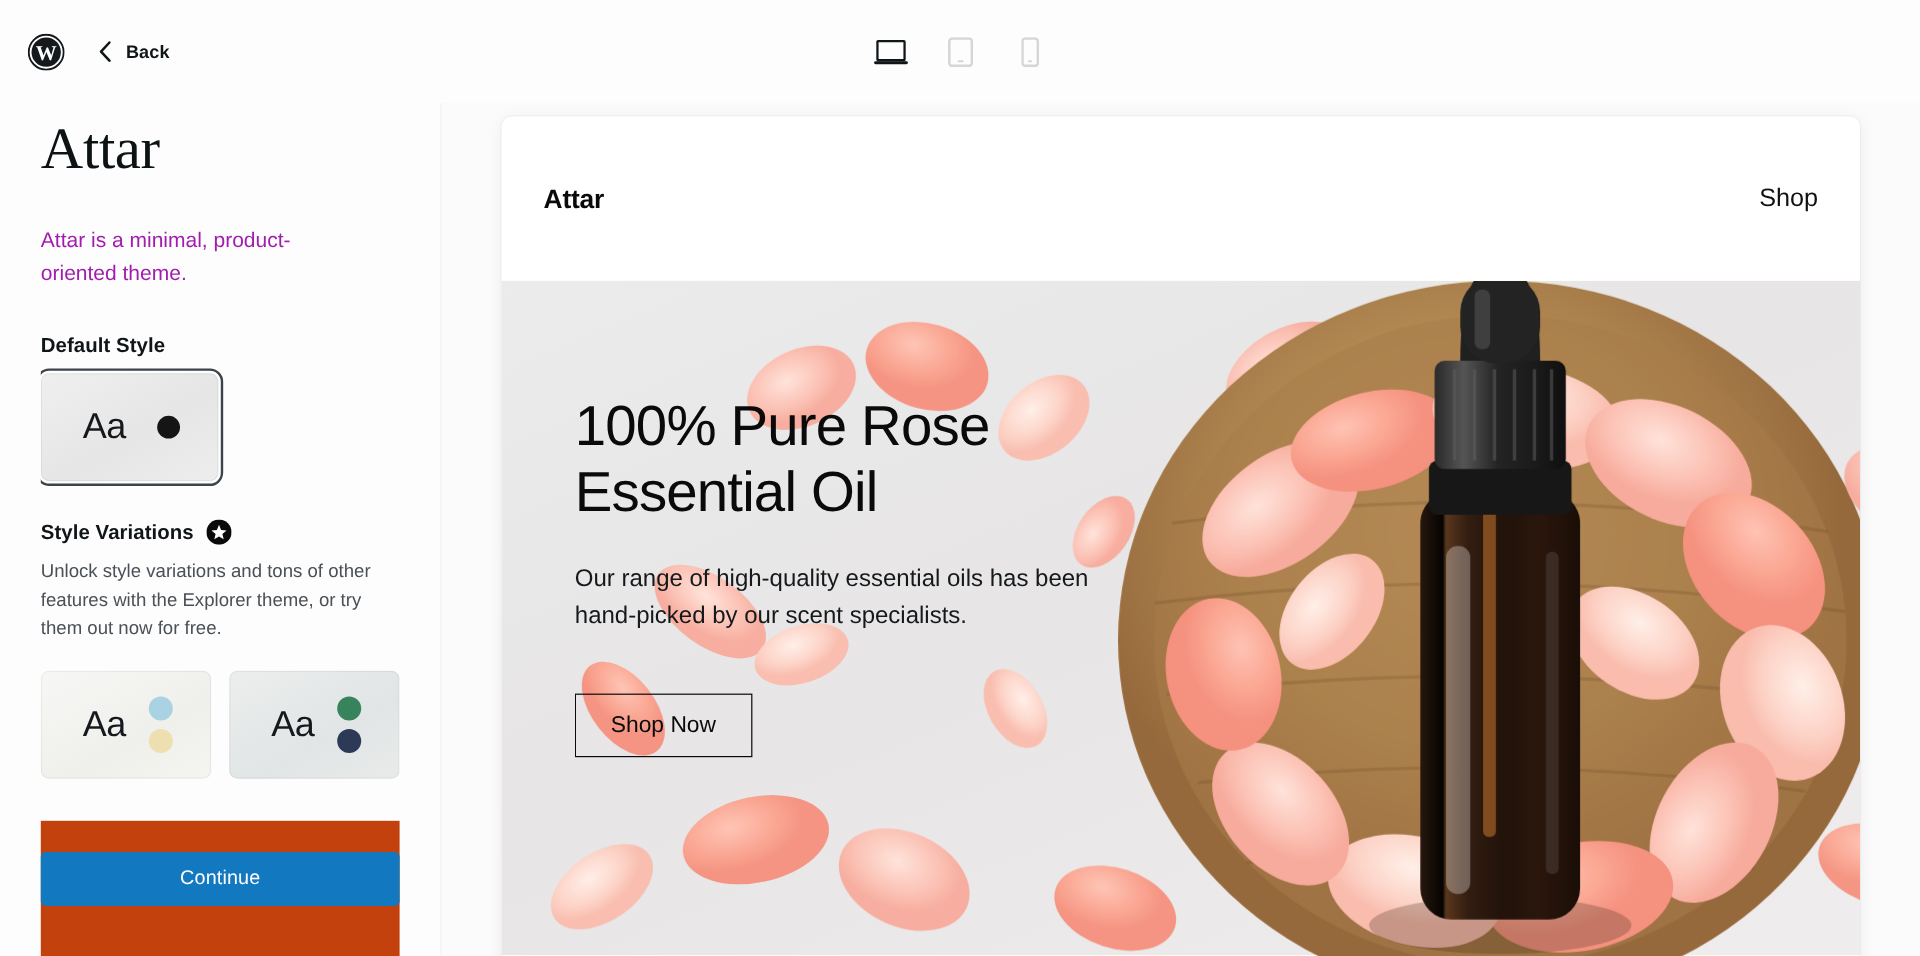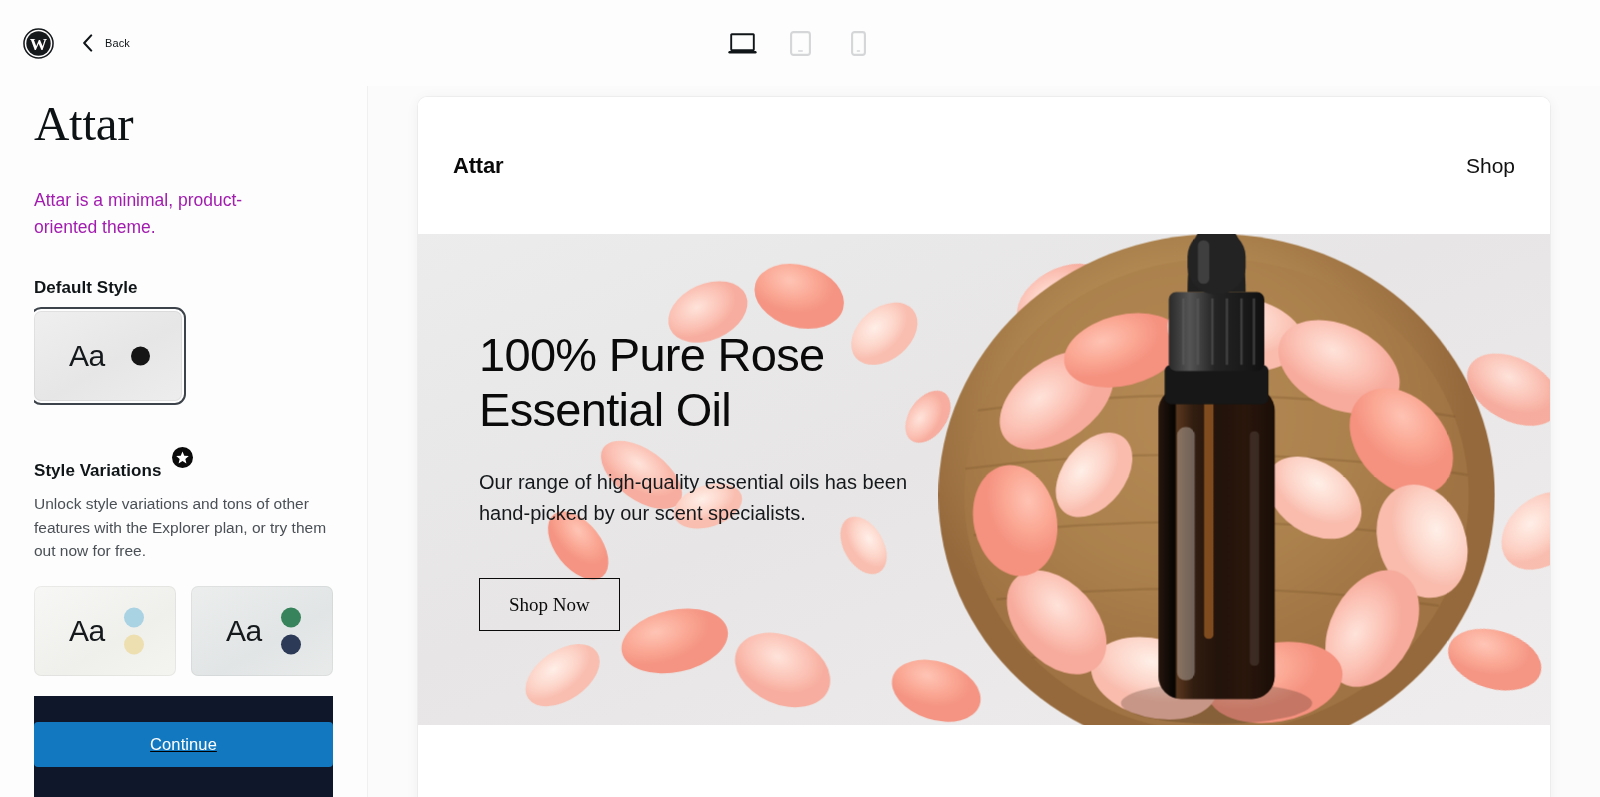--- a/index.html
+++ b/index.html
@@ -55,22 +55,22 @@
     cursor: pointer;
     padding: 6px 4px;
     font-family: "Liberation Sans", sans-serif;
   }
   .back-chevron {
     width: 12px;
     height: 18px;
     display: block;
   }
   .back-label {
-    font-size: 11px;
-    font-weight: 400;
+    font-size: 15px;
+    font-weight: 700;
     color: #101517;
     letter-spacing: 0.1px;
   }
 
   .device-toggles {
     position: absolute;
     left: 0; right: 0;
     top: 0;
     height: 86px;
     display: flex;
@@ -146,21 +146,21 @@
     margin-bottom: 13px;
     letter-spacing: 0.05px;
   }
 
   .section-label-row {
     display: flex;
     align-items: center;
     gap: 11px;
     margin-bottom: 11px;
   }
-  .section-label-row .section-label { margin-bottom: 0; margin-top: 28px; }
+  .section-label-row .section-label { margin-bottom: 0; }
 
   .premium-badge {
     width: 21px;
     height: 21px;
     flex: 0 0 21px;
     display: block;
   }
 
   
   .style-card {
@@ -238,23 +238,22 @@
   }
   .variation-card .aa {
     font-size: 30px;
     color: #15191c;
     margin-left: 35px;
     letter-spacing: -0.4px;
   }
 
   .sidebar-footer {
     flex: 0 0 auto;
-    padding: 26px 0 30px 0;
-    background: #0f172a;
-    text-decoration: underline;
+    padding: 26px 0 42px 0;
+    background: #c2410c;
   }
   .continue-btn {
     display: block;
     width: 100%;
     height: 45px;
     border: none;
     border-radius: 4px;
     background: #1279c0;
     color: #ffffff;
     font-size: 16.5px;
@@ -301,21 +300,21 @@
   }
   .site-nav {
     font-size: 21px;
     color: #111111;
     cursor: pointer;
   }
 
   
   .hero {
     position: relative;
-    height: 491px;
+    height: 562px;
     overflow: hidden;
     background: #fef9c3;
   }
   .hero-photo {
     position: absolute;
     inset: 0;
     background: #eceaea;
   }
   .hero-content {
     position: absolute;
@@ -341,21 +340,21 @@
     font-weight: 400;
   }
   .hero-cta {
     display: inline-block;
     border: 1.5px solid #0a0a0a;
     background: transparent;
     padding: 16px 29px;
     font-size: 19px;
     color: #0a0a0a;
     cursor: pointer;
-    font-family: Liberation Serif, serif;
+    font-family: Liberation Sans, sans-serif;
     line-height: 1;
   }
 
   svg.petal-canvas { position: absolute; inset: 0; width: 100%; height: 100%; }
 </style>
 </head>
 <body>
 
 <div id="app">
 
@@ -418,21 +417,21 @@
         </div>
 
         <div>
           <div class="section-label-row">
             <span class="section-label">Style Variations</span>
             <svg class="premium-badge" viewBox="0 0 22 22">
               <circle cx="11" cy="11" r="11" fill="#0a0a0a"></circle>
               <path d="M11 4.6 L12.85 9.05 L17.6 9.42 L13.98 12.52 L15.1 17.2 L11 14.7 L6.9 17.2 L8.02 12.52 L4.4 9.42 L9.15 9.05 Z" fill="#ffffff"></path>
             </svg>
           </div>
-          <p class="variations-desc">Unlock style variations and tons of other features with the Explorer plan, or try them out now for free.</p>
+          <p class="variations-desc">Unlock style variations and tons of other features with the Explorer theme, or try them out now for free.</p>
 
           <div class="variation-grid">
             <div class="variation-card v1">
               <span class="aa">Aa</span>
               <span class="swatch-stack">
                 <span class="swatch" style="background:#a9d2e3;"></span>
                 <span class="swatch" style="background:#eddfaf;"></span>
               </span>
             </div>
             <div class="variation-card v2">

